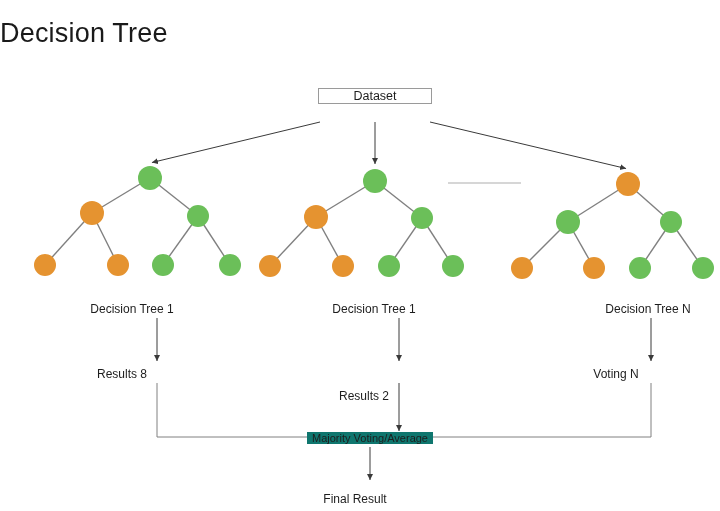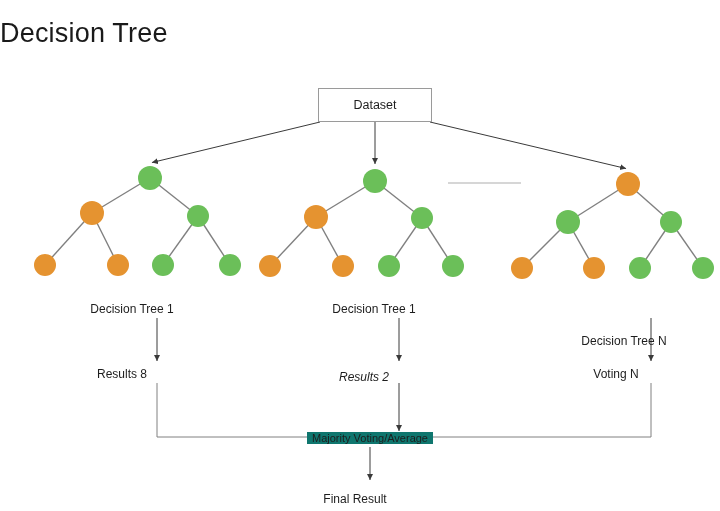--- a/index.html
+++ b/index.html
@@ -127,28 +127,28 @@
         <line x1="157" y1="318" x2="157" y2="361" stroke="#3a3a3a" stroke-width="1" marker-end="url(#arrowhead)"></line>
         <line x1="399" y1="318" x2="399" y2="361" stroke="#3a3a3a" stroke-width="1" marker-end="url(#arrowhead)"></line>
         <line x1="651" y1="318" x2="651" y2="361" stroke="#3a3a3a" stroke-width="1" marker-end="url(#arrowhead)"></line>
         <path d="M157,383 L157,437 L308,437" fill="none" stroke="#808080" stroke-width="1"></path>
         <path d="M651,383 L651,437 L432,437" fill="none" stroke="#808080" stroke-width="1"></path>
         <line x1="399" y1="383" x2="399" y2="431" stroke="#3a3a3a" stroke-width="1" marker-end="url(#arrowhead)"></line>
         <line x1="370" y1="447" x2="370" y2="480" stroke="#3a3a3a" stroke-width="1" marker-end="url(#arrowhead)"></line>
       </g>
   </svg>
 
-  <div class="dataset-box" style="left: 318px; top: 88px; width: 114px; height: 34px; border-color: rgb(154, 154, 154);">
+  <div class="dataset-box" style="left: 318px; top: 88px; width: 114px; height: 16px; border-color: rgb(154, 154, 154);">
     <span class="box-label" style="position:static;">Dataset</span>
   </div>
 
   <div class="flow-label" style="left: 132px; top: 302px;">Decision Tree 1</div>
   <div class="flow-label" style="left: 374px; top: 302px;">Decision Tree 1</div>
-  <div class="flow-label" style="left: 624px; top: 302px; margin-top: 32px;">Decision Tree N</div>
+  <div class="flow-label" style="left: 648px; top: 302px;">Decision Tree N</div>
 
   <div class="flow-label" style="left: 122px; top: 367px;">Results 8</div>
-  <div class="flow-label" style="left: 364px; top: 370px; font-style: italic;">Results 2</div>
+  <div class="flow-label" style="left: 364px; top: 389px;">Results 2</div>
   <div class="flow-label" style="left: 616px; top: 367px;">Voting N</div>
 
   <div class="agg-label" style="left: 370px; top: 432px;">Majority Voting/Average</div>
   <div class="flow-label" style="left: 355px; top: 492px;">Final Result</div>
 
 </div>
 
 </body></html>

